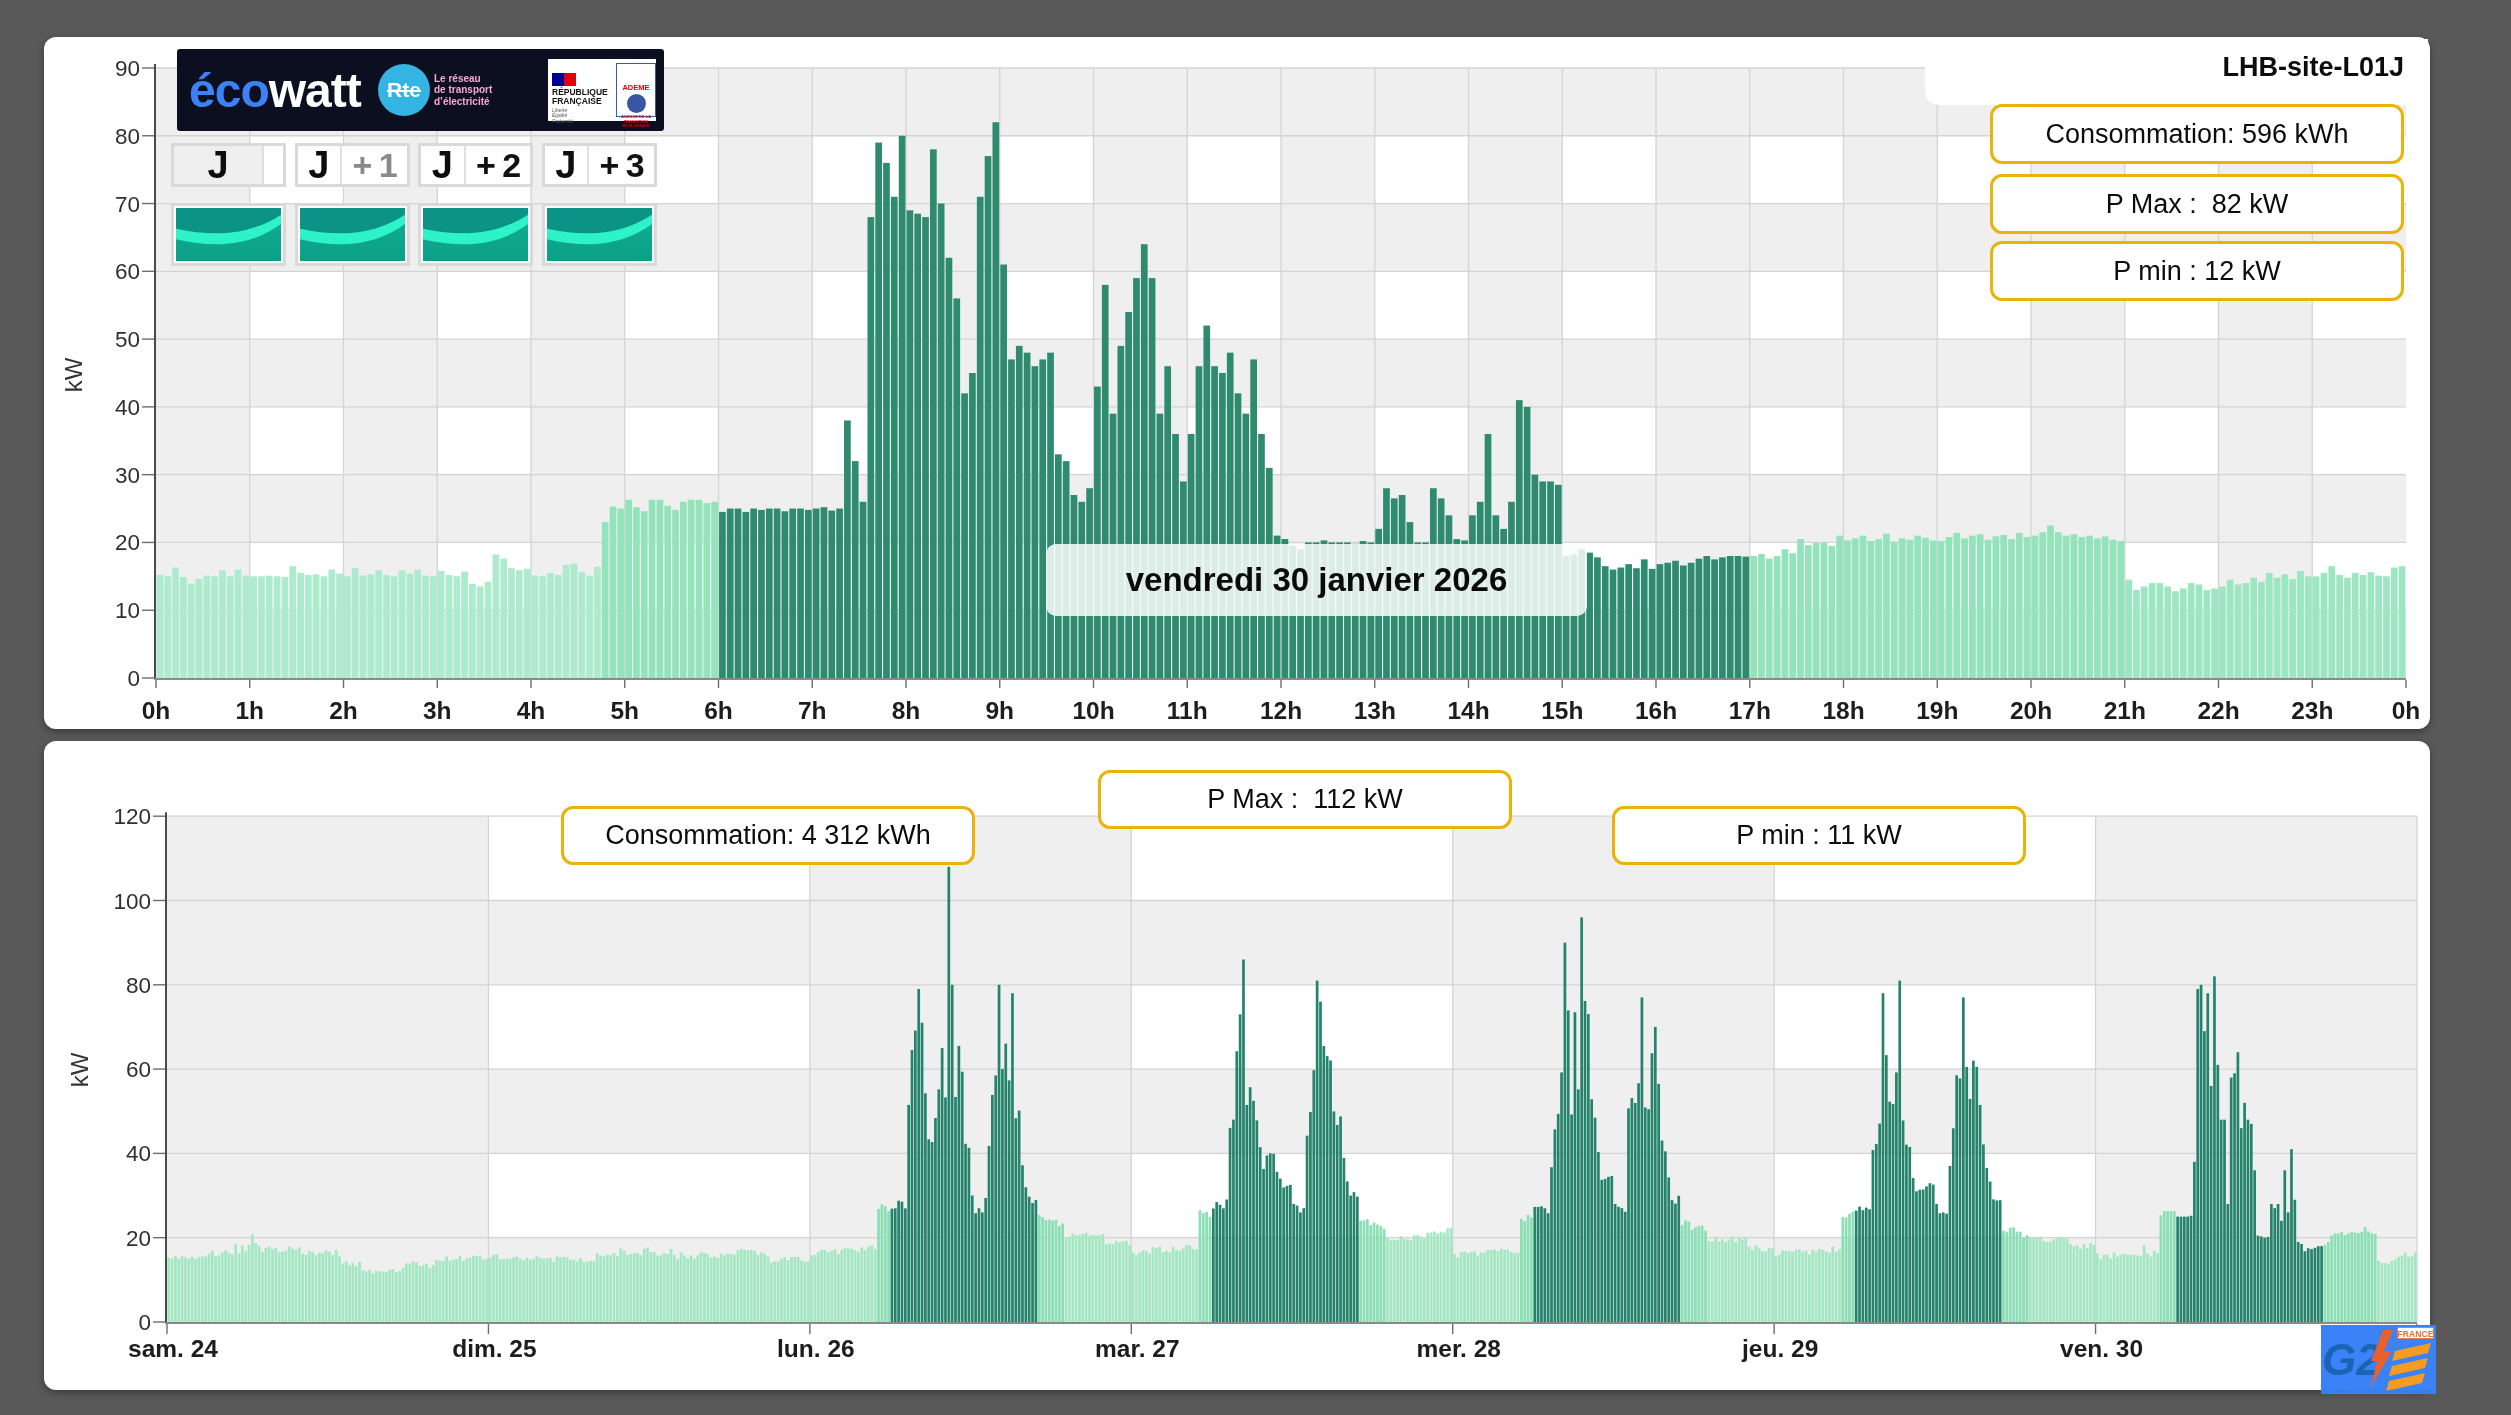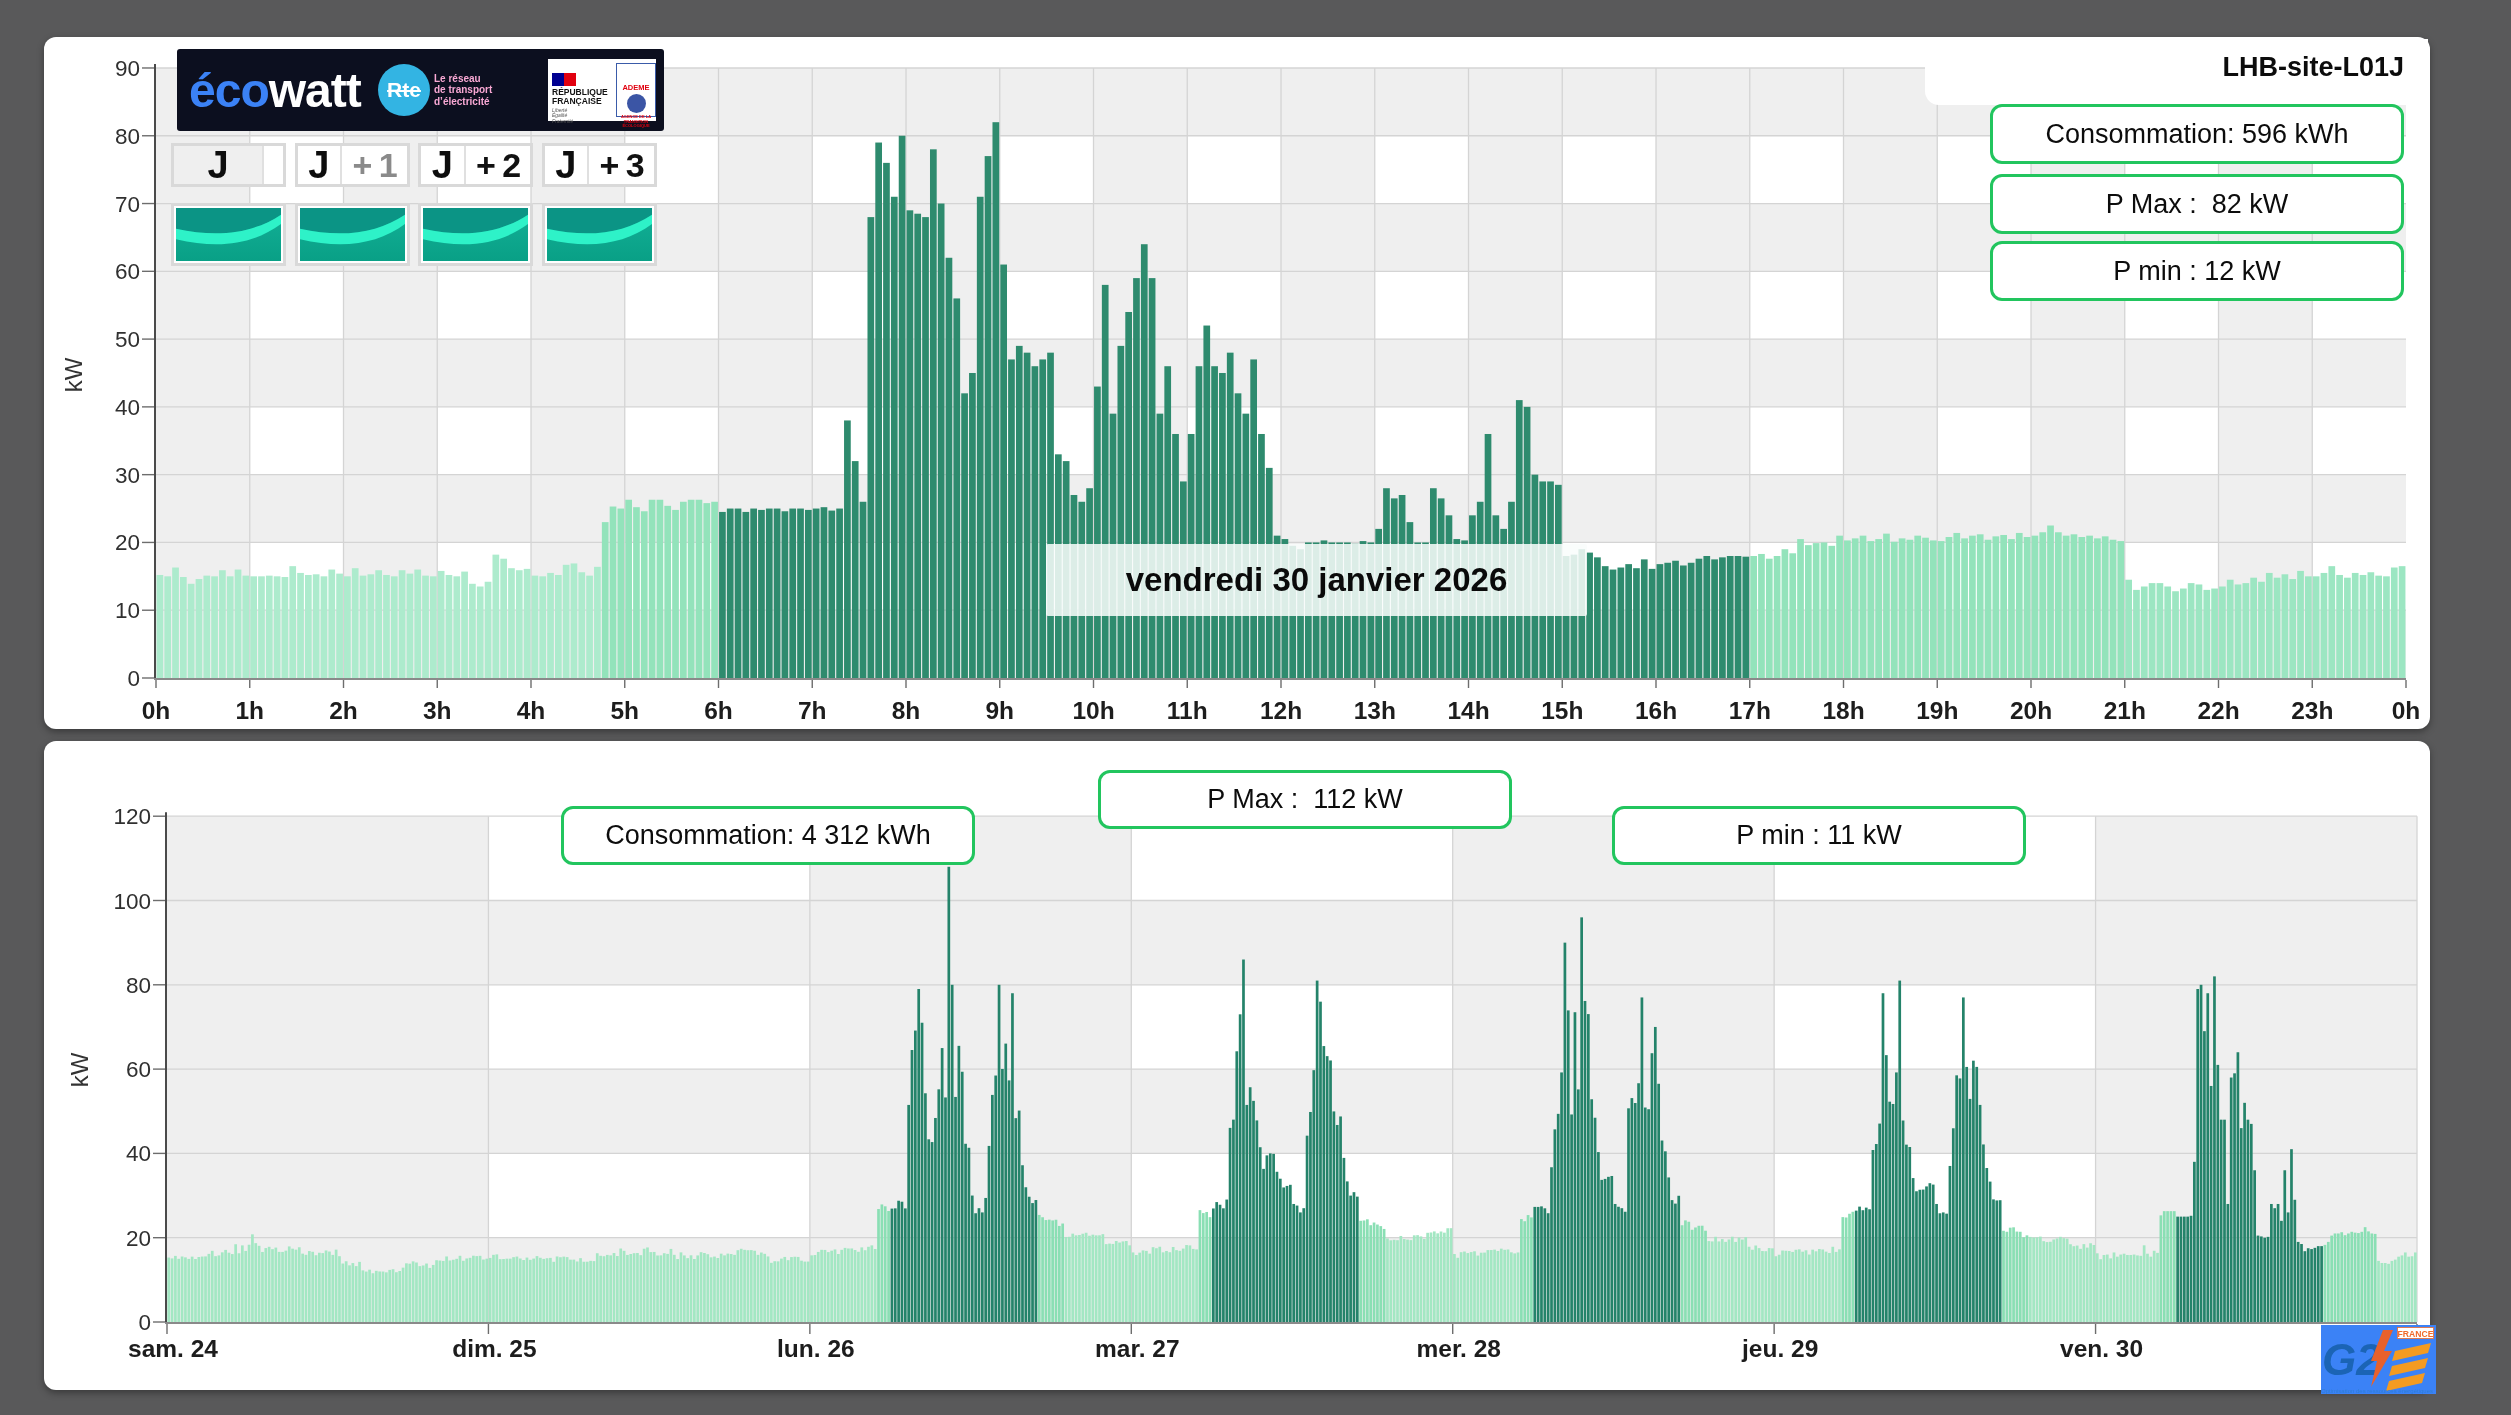--- a/index.html
+++ b/index.html
@@ -1,17 +1,17 @@
 <!DOCTYPE html>
 <html><head><meta charset="utf-8"><style>
 html,body{margin:0;padding:0;width:2511px;height:1415px;background:#59595a;
 font-family:"Liberation Sans",sans-serif;overflow:hidden;position:relative}
 .panel{position:absolute;background:#fff;border-radius:12px;box-shadow:0 3px 7px rgba(0,0,0,.35)}
 svg.chart{position:absolute;left:0;top:0}
-.sbox{position:absolute;background:#fff;border:3px solid #22c55e;border-radius:12px;
+.sbox{position:absolute;background:#fff;border:3px solid #eab308;border-radius:12px;
 display:flex;align-items:center;justify-content:center;font-size:27px;color:#0c0c0c;white-space:pre}
 #ecow{position:absolute;left:177px;top:49px;width:487px;height:82px;background:#0c0f1f;
 border-radius:3px;display:flex;align-items:center}
 #ecotxt{font-size:48px;font-weight:bold;letter-spacing:-1px;margin-left:12px;width:175px;flex:0 0 175px}
 #rte{flex:0 0 52px;width:52px;height:52px;border-radius:50%;background:#33b4e3;color:#fff;font-size:21px;
 font-weight:bold;display:flex;align-items:center;justify-content:center;margin-left:14px;
 text-decoration:line-through}
 #reseau{font-size:10px;line-height:1.12;color:#f9a8d4;font-weight:bold;margin-left:4px;width:108px;flex:0 0 108px}
 #gov{flex:0 0 108px;margin-left:auto;margin-right:8px;width:108px;height:62px;background:#fff;display:flex}
 #rf{width:62px;padding:14px 2px 0 4px}
@@ -29,21 +29,21 @@
 .selC{display:flex;align-items:center;justify-content:center}
 .selE{border-left:2px solid #e0e0e0}
 .selJ{font-weight:bold;font-size:38px;color:#0d0d0d}
 .selR{font-size:34px;color:#111;font-weight:bold;letter-spacing:-1.5px}
 .selT{box-sizing:border-box;margin-top:16px;height:63px;border:3px solid #d9d9d9;background:#fff;padding:2px}
 .selT svg{display:block}
 #lhbstrip{position:absolute;left:1925px;top:39px;width:503px;height:66px;background:#fff;border-bottom-left-radius:14px}
 #lhbtitle{position:absolute;left:1990px;top:52px;width:414px;text-align:right;
 font-size:27px;font-weight:bold;color:#0c0c0c}
 #tooltip{position:absolute;left:1046px;top:544px;width:541px;height:72px;
-background:rgba(249,253,251,.86);border-radius:2px;display:flex;align-items:center;
+background:rgba(249,253,251,.86);border-radius:10px;display:flex;align-items:center;
 justify-content:center;font-size:33px;font-weight:bold;color:#0a0a0a}
 #g2e{position:absolute;left:2321px;top:1325px;width:115px;height:69px;background:#3b82f6}
 </style></head><body>
 <div class="panel" style="left:44px;top:37px;width:2386px;height:692px"></div>
 <div class="panel" style="left:44px;top:741px;width:2386px;height:649px"></div>
 <svg class="chart" width="2511" height="1415" viewBox="0 0 2511 1415">
     <rect x="156" y="67.98" width="2250" height="610.02" fill="#efefef"></rect>
     <g fill="#fff">
       <rect x="249.75" y="542.44" width="93.75" height="67.78"></rect>
       <rect x="437.25" y="542.44" width="93.75" height="67.78"></rect>

